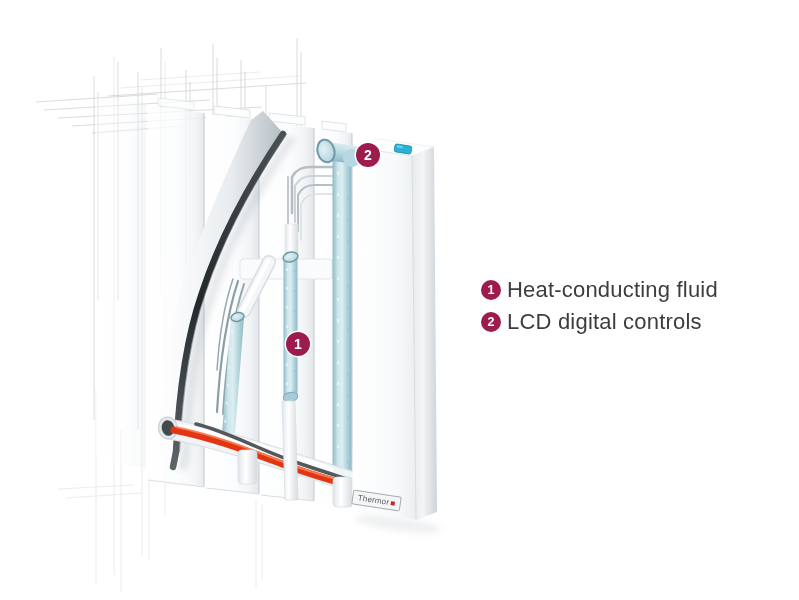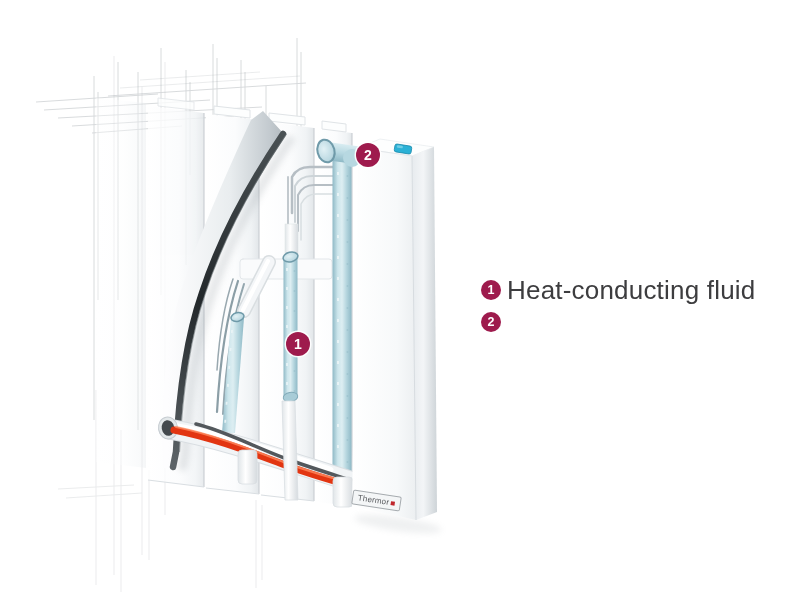--- a/index.html
+++ b/index.html
@@ -18,21 +18,21 @@
   .badge-1{left:286px;top:332px;}
   .badge-2{left:356px;top:143px;}
   
   .legend{position:absolute;left:481px;top:279px;}
   .legend-row{display:flex;align-items:center;margin-bottom:10px;height:22px;}
   .legend-badge{
     flex:0 0 auto;width:20px;height:20px;border-radius:50%;background:#9e1b4d;color:#fff;
     display:flex;align-items:center;justify-content:center;font-size:12.5px;font-weight:bold;line-height:1;
     margin-right:6px;
   }
-  .legend-label{font-size:26px;color:#3d3d3f;white-space:nowrap;letter-spacing:.2px;}
+  .legend-label{font-size:22px;color:#3d3d3f;white-space:nowrap;letter-spacing:.2px;}
   
   .logo-plate{
     position:absolute;left:352px;top:493px;width:49px;height:15px;
     transform:rotate(8.5deg);
     background:#f4f6f7;border:1px solid #a6abaf;border-radius:2px;
     display:flex;align-items:center;justify-content:center;gap:2px;
     box-sizing:border-box;
   }
   .logo-text{font-size:8px;color:#54565a;line-height:1;letter-spacing:.2px;}
   .logo-mark{width:4px;height:4px;background:#c0272d;flex:0 0 auto;}
@@ -272,16 +272,17 @@
     <span>2</span>
   </div>
 
   <div class="legend">
     <div class="legend-row">
       <span class="legend-badge">1</span>
       <span class="legend-label">Heat-conducting fluid</span>
     </div>
     <div class="legend-row">
       <span class="legend-badge">2</span>
+      <span class="legend-label">LCD digital controls</span>
     </div>
   </div>
 
 </div>
 
 </body></html>

